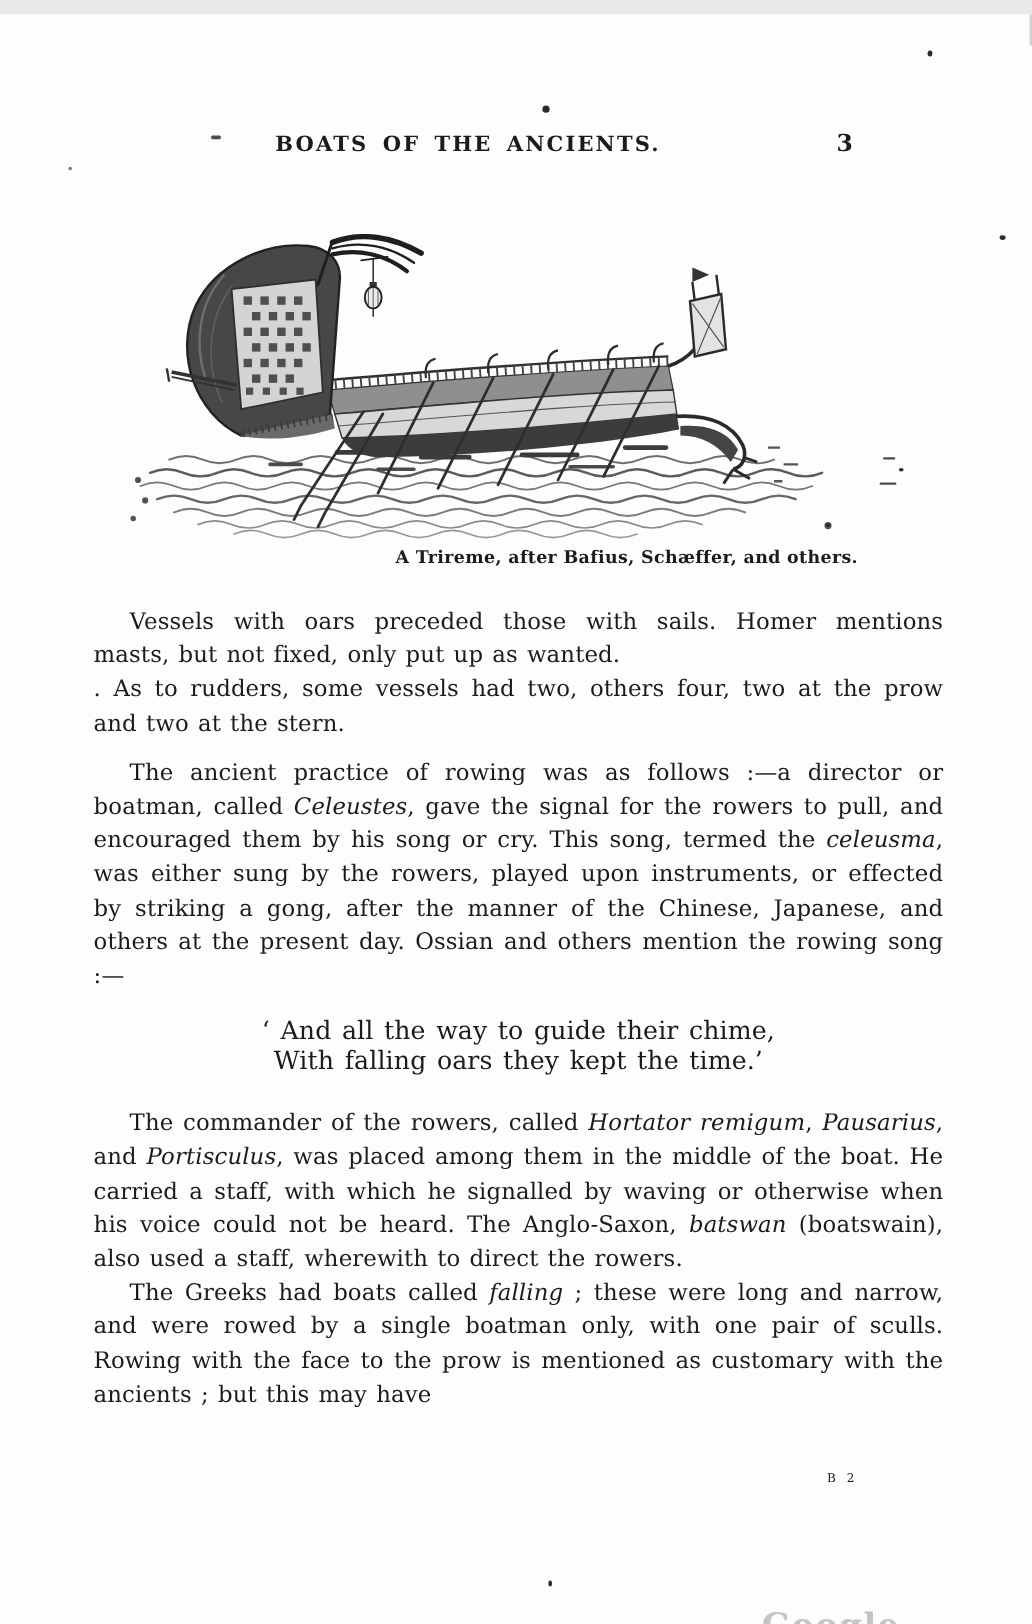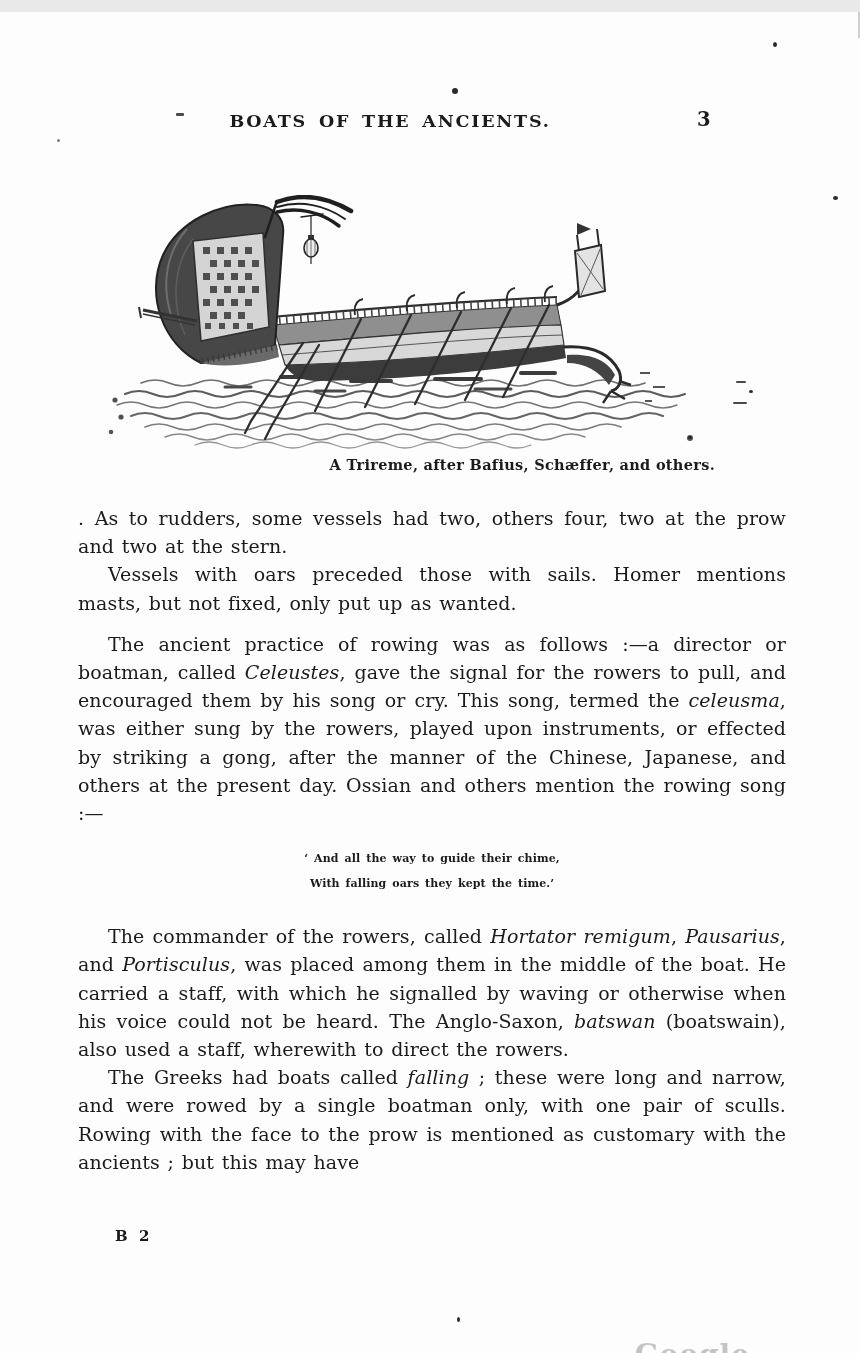--- a/index.html
+++ b/index.html
@@ -35,26 +35,26 @@
   
   .body-text{
     position:absolute;top:492px;left:78px;width:708px;
     font-size:19px;line-height:28.2px;text-align:justify;
     word-spacing:1.5px;letter-spacing:.1px;
   }
   .para{margin:0;}
   .para.indent{text-indent:30px;}
   .para.space-before{margin-top:13px;}
   .verse{
-    text-align:center;font-size:11px;font-weight:bold;
+    text-align:center;font-size:21px;font-weight:normal;
     line-height:24.5px;margin:20px 0 26px 0;word-spacing:2px;
   }
   .signature{
-    position:absolute;top:1215px;left:115px;width:600px;text-align:left;
-    font-size:15px;font-weight:bold;letter-spacing:3px;
+    position:absolute;top:1215px;left:115px;width:600px;text-align:right;
+    font-size:10px;font-weight:normal;letter-spacing:3px;
   }
   
   .watermark{
     position:absolute;top:1326px;left:440px;width:310px;
     display:flex;justify-content:flex-end;align-items:baseline;gap:8px;
     color:var(--watermark);
   }
   .watermark .digitized{
     font-family:"Liberation Sans", sans-serif;
     font-size:11.5px;letter-spacing:.6px;color:#cdcdcd;
@@ -190,22 +190,22 @@
           <circle cx="16" cy="222" r="1.6"></circle>
           <circle cx="6" cy="237" r="1.3"></circle>
         <circle cx="585" cy="243" r="2"></circle>
       </g>
     </svg>
   </div>
 
   <div class="caption">A Trireme, after Bafius, Schæffer, and others.</div>
 
   <div class="body-text">
+      <p class="para indent">Vessels with oars preceded those with sails.  Homer mentions masts, but not fixed, only put up as wanted.</p>
       <p class="para">. As to rudders, some vessels had two, others four, two at the prow and two at the stern.</p>
-      <p class="para indent">Vessels with oars preceded those with sails.  Homer mentions masts, but not fixed, only put up as wanted.</p>
       <p class="para indent space-before">The ancient practice of rowing was as follows :—a director or boatman, called <i>Celeustes</i>, gave the signal for the rowers to pull, and encouraged them by his song or cry.  This song, termed the <i>celeusma</i>, was either sung by the rowers, played upon instruments, or effected by striking a gong, after the manner of the Chinese, Japanese, and others at the present day.  Ossian and others mention the rowing song :—</p>
       <div class="verse">
         <div>‘ And all the way to guide their chime,</div>
         <div>With falling oars they kept the time.’</div>
       </div>
       <p class="para indent">The commander of the rowers, called <i>Hortator remigum</i>, <i>Pausarius</i>, and <i>Portisculus</i>, was placed among them in the middle of the boat.  He carried a staff, with which he signalled by waving or otherwise when his voice could not be heard.  The Anglo-Saxon, <i>batswan</i> (boatswain), also used a staff, wherewith to direct the rowers.</p>
       <p class="para indent">The Greeks had boats called <i>falling</i> ; these were long and narrow, and were rowed by a single boatman only, with one pair of sculls.  Rowing with the face to the prow is mentioned as customary with the ancients ; but this may have</p>
     </div>
 
   <div class="signature">B 2</div>

